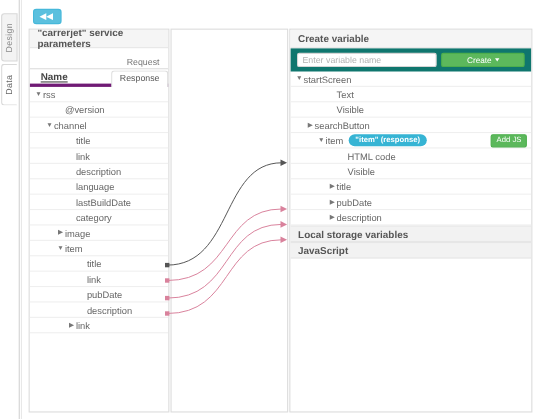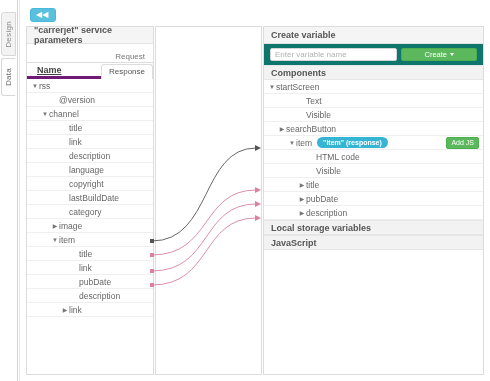--- a/index.html
+++ b/index.html
@@ -340,24 +340,20 @@
         <div class="row ind3">
           <span class="caret"></span>
           <span class="lbl">description</span>
         </div>
         <div class="row ind3">
           <span class="caret"></span>
           <span class="lbl">language</span>
         </div>
         <div class="row ind3">
           <span class="caret"></span>
-          <span class="lbl">copyright</span>
-        </div>
-        <div class="row ind3">
-          <span class="caret"></span>
           <span class="lbl">lastBuildDate</span>
         </div>
         <div class="row ind3">
           <span class="caret"></span>
           <span class="lbl">category</span>
         </div>
         <div class="row ind2">
           <span class="caret">▶</span>
           <span class="lbl">image</span>
         </div>
@@ -392,21 +388,20 @@
 
   <div class="panel panel-right">
     <div class="panel-head">Create variable</div>
     <div class="createbar">
       <input class="var-input" type="text" placeholder="Enter variable name" style="">
       <div class="btn-create">
         <span>Create</span>
         <span class="caret-dn"></span>
       </div>
     </div>
-    <div class="sub-head">Components</div>
     <div class="tree" id="right-tree">
         <div class="row ind0">
           <span class="caret">▼</span>
           <span class="lbl">startScreen</span>
         </div>
         <div class="row ind3">
           <span class="caret"></span>
           <span class="lbl">Text</span>
         </div>
         <div class="row ind3">

